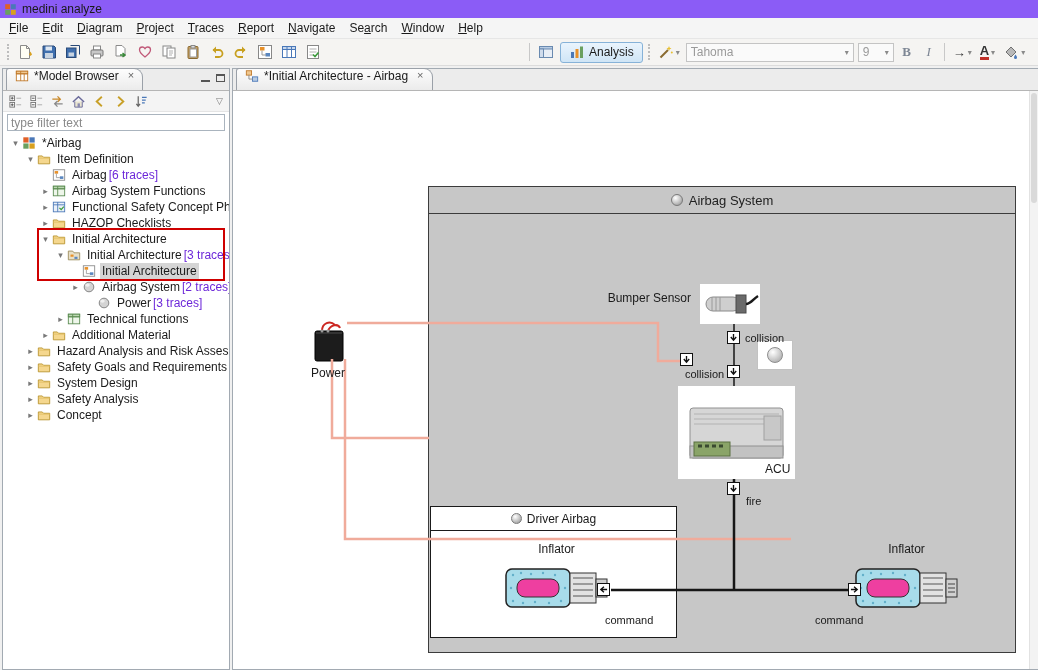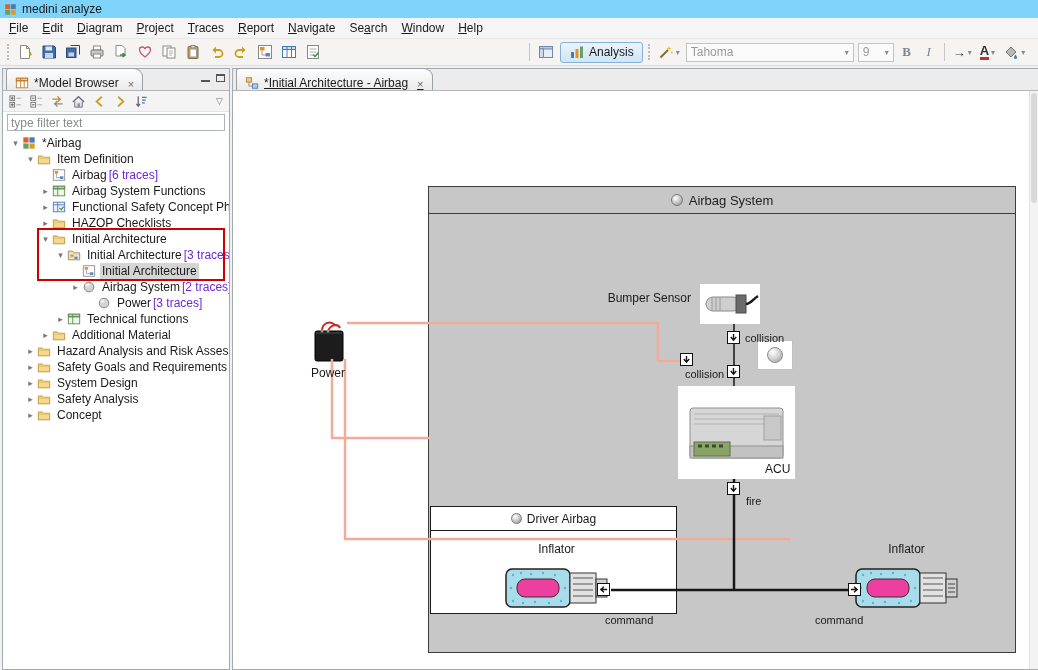--- a/index.html
+++ b/index.html
@@ -1,19 +1,19 @@
 <!DOCTYPE html>
 <html><head>
 <meta charset="utf-8">
 <style>
   html,body{margin:0;padding:0;width:1038px;height:670px;overflow:hidden;background:#f0f0f0;
     font-family:"Liberation Sans",sans-serif;font-size:12px;color:#1a1a1a;}
   *{box-sizing:border-box;}
   
-  .titlebar{height:18px;background:#7dd3fc;display:flex;align-items:center;gap:5px;padding-left:4px;font-size:12px;}
+  .titlebar{height:18px;background:#8b5cf6;display:flex;align-items:center;gap:5px;padding-left:4px;font-size:12px;}
   .titlebar .tbico svg{width:13px;height:13px;display:block;}
   .menubar{height:21px;background:#f5f5f5;display:flex;align-items:center;padding-left:2px;border-bottom:1px solid #e6e6e6;}
   .menu-item{padding:2px 7px;cursor:default;}
   .menu-item u{text-decoration:underline;}
   .toolbar{height:27px;background:#f5f4f2;display:flex;align-items:center;padding:0 4px;border-bottom:1px solid #dcdcdc;}
   .tb-btn{height:22px;min-width:20px;display:flex;align-items:center;justify-content:center;padding:0 2px;margin:0 1px;border:1px solid transparent;border-radius:2px;}
   .tbicon svg{width:16px;height:16px;display:block;}
   .tb-sep{width:1px;height:18px;background:#c8c8c8;margin:0 4px;}
   .tb-grip{width:3px;height:16px;border-left:2px dotted #bdbdbd;margin:0 3px;}
   .tb-spacer{width:200px;}
@@ -22,23 +22,23 @@
   .combo{height:19px;background:#fafafa;border:1px solid #c4c4c4;display:flex;align-items:center;justify-content:space-between;padding:0 4px;margin:8px 2px;color:#9a9a9a;}
   .font-combo{width:168px;}
   .size-combo{width:36px;}
   .combo .caret,.mini-caret{font-size:8px;color:#8a8a8a;margin-left:2px;}
   .serif-b{font-family:"Liberation Serif",serif;font-weight:bold;color:#7d8694;font-size:13px;}
   .serif-i{font-family:"Liberation Serif",serif;font-style:italic;color:#7d8694;font-size:13px;}
   .arrow-glyph{font-size:13px;color:#333;}
   .fontA{font-size:13px;font-weight:bold;color:#333;border-bottom:3px solid #c03028;line-height:12px;}
   
   .left-panel{position:absolute;left:2px;top:68px;bottom:0;width:228px;background:#fff;border:1px solid #a2aab2;display:flex;flex-direction:column;}
-  .editor-panel{position:absolute;left:232px;top:68px;right:0;bottom:0;background:#fff;border:1px solid #a2aab2;border-right:none;text-decoration:underline;}
+  .editor-panel{position:absolute;left:232px;top:68px;right:0;bottom:0;background:#fff;border:1px solid #a2aab2;border-right:none;}
   .tabstrip{height:22px;background:#ececec;border-bottom:1px solid #b5b5b5;display:flex;align-items:flex-end;position:relative;}
-  .tab{display:flex;align-items:flex-end;gap:5px;height:22px;padding:0 8px;margin-left:3px;
+  .tab{display:flex;align-items:flex-start;gap:5px;height:22px;padding:0 8px;margin-left:3px;
     background:linear-gradient(#fdfdfd,#ebebeb);border:1px solid #9aa0a8;border-bottom:none;border-radius:3px 9px 0 0;}
   .tab .ticon svg{width:14px;height:14px;display:block;}
   .tab .close{color:#666;font-size:11px;margin-left:4px;}
   .minmax{position:absolute;right:4px;top:4px;display:flex;gap:6px;align-items:center;}
   .mm-min{width:9px;height:9px;border-bottom:2px solid #555;}
   .mm-max{width:9px;height:8px;border:1px solid #555;border-top:2px solid #555;}
   .view-toolbar{height:21px;display:flex;align-items:center;gap:2px;padding:1px 3px;background:#f4f4f4;border-bottom:1px solid #e4e4e4;}
   .vt-btn{width:19px;height:18px;display:flex;align-items:center;justify-content:center;}
   .vt-btn svg{width:15px;height:15px;display:block;}
   .vt-menu{margin-left:auto;color:#777;font-size:9px;padding-right:3px;}
@@ -57,21 +57,21 @@
   .annotation-rect{position:absolute;left:34px;right:4px;border:2px solid #cf0000;pointer-events:none;z-index:5;}
   
   .canvas{position:absolute;left:0;top:22px;right:0;bottom:0;background:#fff;overflow:hidden;}
   .vscroll{position:absolute;right:0;top:22px;bottom:0;width:9px;background:#f3f3f3;border-left:1px solid #e2e2e2;}
   .vscroll .thumb{position:absolute;top:2px;left:1px;right:1px;height:110px;background:#d9d9d9;border-radius:3px;}
   .abs{position:absolute;}
   .system-box{left:195px;top:95px;width:588px;height:467px;background:#c7c7c7;border:1px solid #3c3c3c;z-index:1;}
   .system-header{height:27px;border-bottom:1px solid #3c3c3c;display:flex;align-items:center;justify-content:center;gap:6px;font-size:13px;color:#222;}
   .sub-box{background:#fff;border:1px solid #1a1a1a;z-index:2;}
   .sub-box .sb-header{height:24px;border-bottom:1px solid #1a1a1a;display:flex;align-items:center;justify-content:center;gap:5px;font-size:12px;}
-  .driver-box{left:197px;top:415px;width:247px;height:108px;}
+  .driver-box{left:197px;top:415px;width:247px;height:132px;}
   .fp-box{left:557px;top:415px;width:223px;height:126px;}
   .lens{width:11px;height:11px;border-radius:50%;border:1px solid #7a7a7a;flex:none;
     background:radial-gradient(circle at 35% 30%,#ffffff,#cdcdcd 45%,#8d8d8d);}
   .lens13{width:12px;height:12px;}
   .img-card{z-index:2;background:#fff;}
   .img-card svg{display:block;width:100%;height:100%;}
   .wires{position:absolute;left:0;top:0;z-index:3;pointer-events:none;}
   .pink{fill:none;stroke:#f0ab9b;stroke-width:2.5;}
   .port{width:13px;height:13px;background:#fff;border:1.5px solid #111;display:flex;align-items:center;justify-content:center;z-index:4;}
   .port svg{width:9px;height:9px;display:block;}

